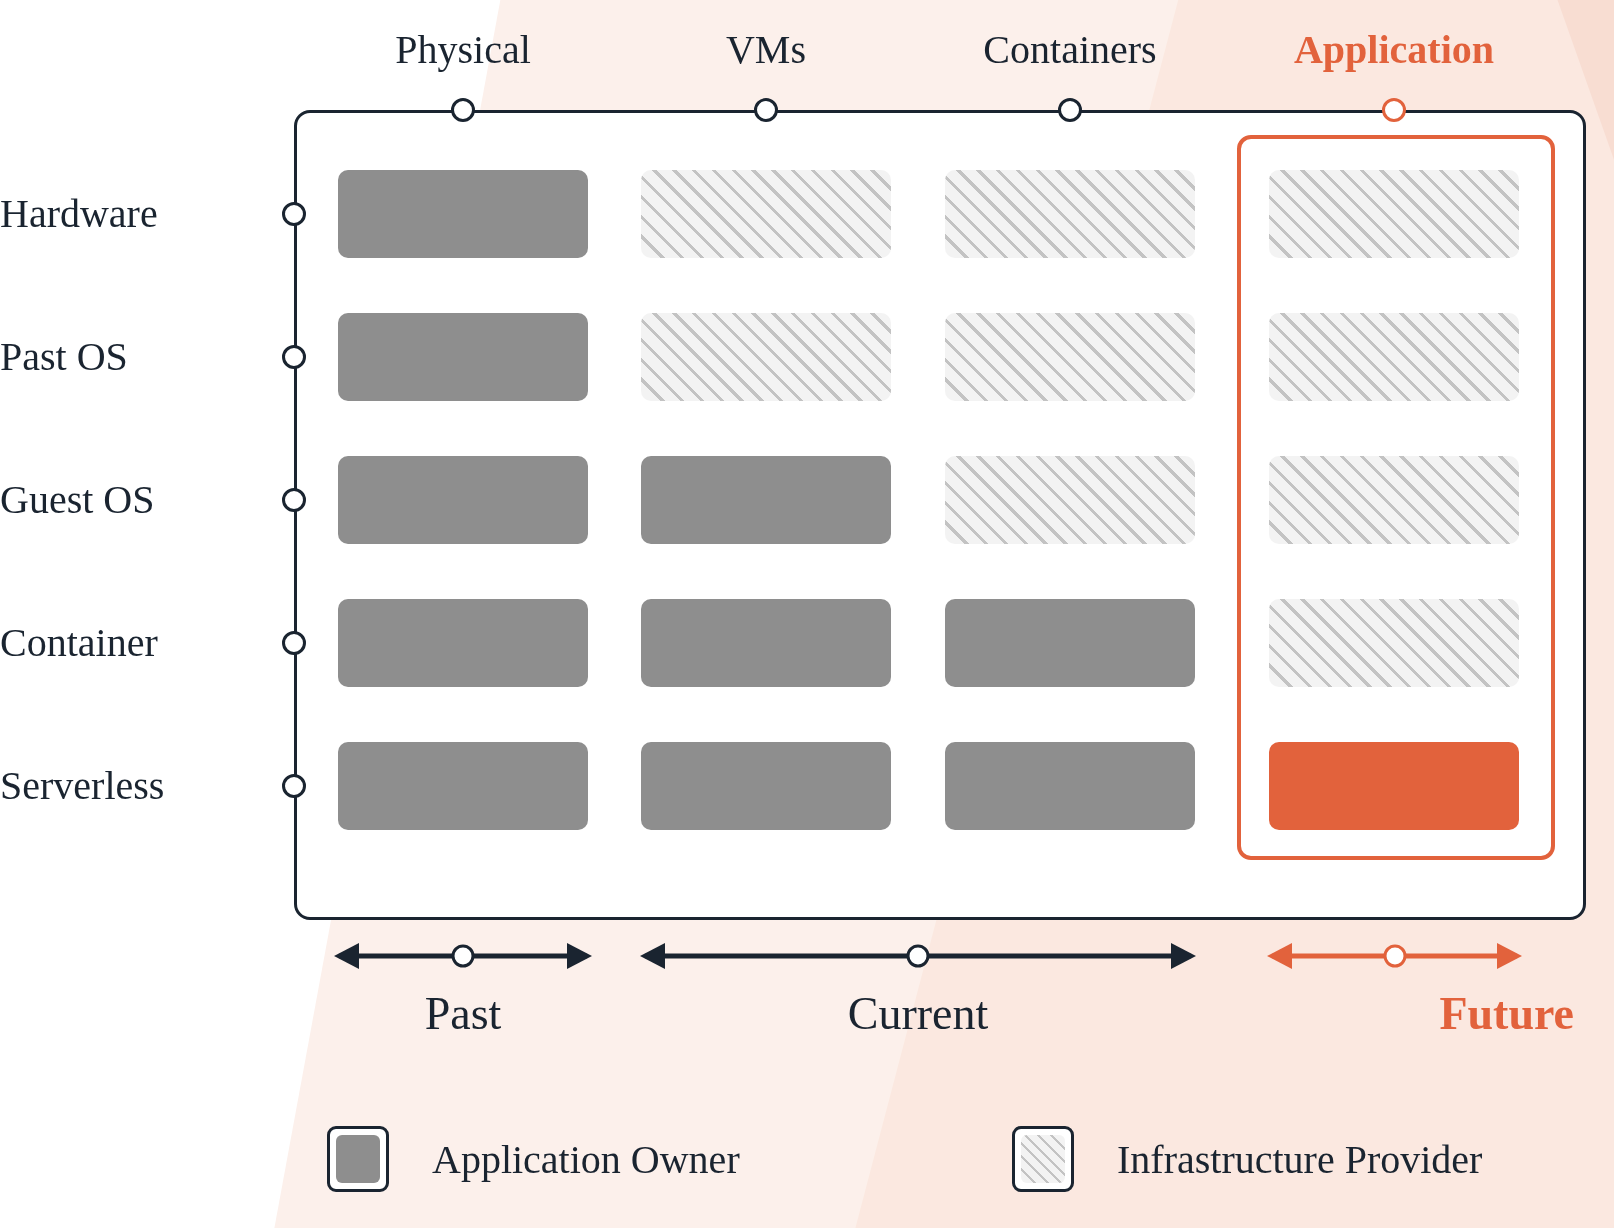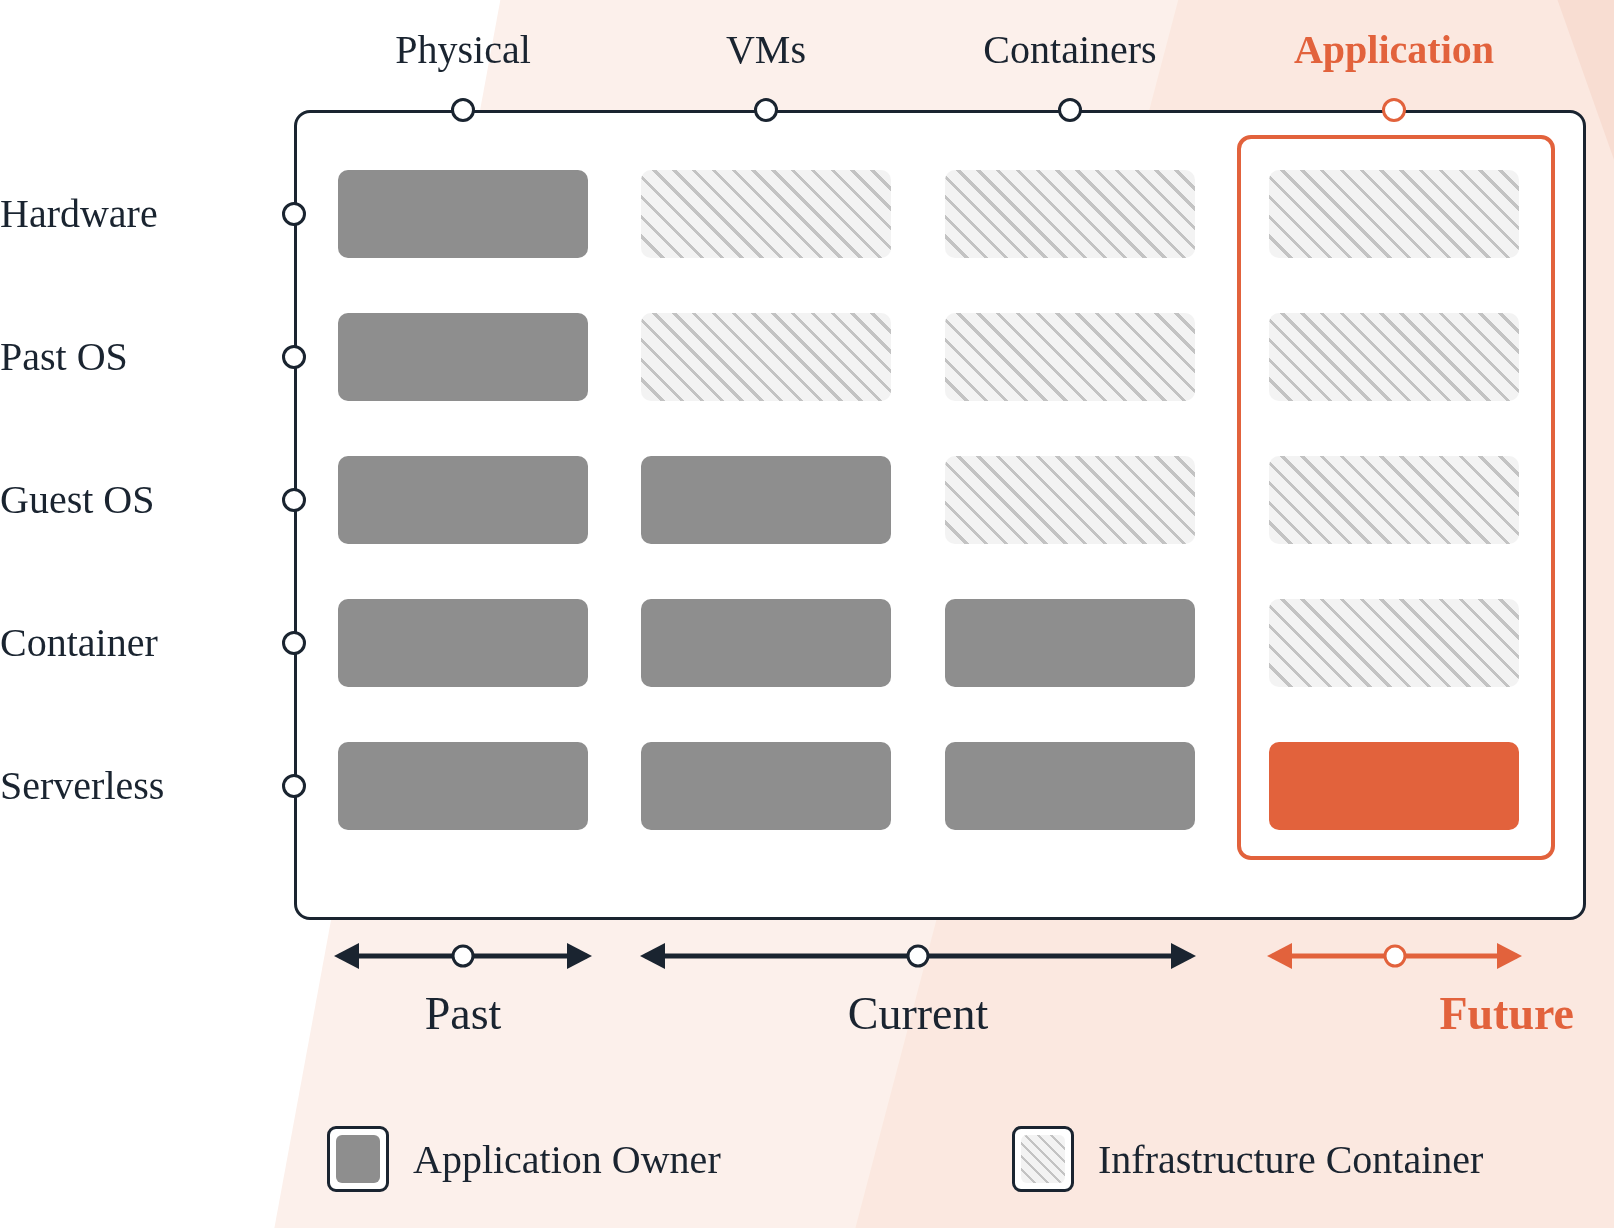--- a/index.html
+++ b/index.html
@@ -65,21 +65,21 @@
   .arrow.accent .ah-left{border-right-color:var(--accent-orange);}
   .arrow.accent .ah-right{border-left-color:var(--accent-orange);}
   .arrow.accent .knob{border-color:var(--accent-orange);}
 
   .axis-label{position:absolute;top:984px;width:360px;height:60px;line-height:60px;
     text-align:center;font-size:46px;color:var(--ink);}
   .axis-label.accent{color:var(--accent-orange);font-weight:700;text-align:right;}
   .al0{left:283px}.al1{left:738px}.al2{left:1214px}
 
   
-  .legend-item{position:absolute;top:1126px;display:flex;align-items:center;gap:24px;}
+  .legend-item{position:absolute;top:1126px;display:flex;align-items:center;gap:43px;}
   .li0{left:327px}.li1{left:1012px}
   .swatch{width:44px;height:48px;padding:6px;border:3px solid var(--ink);
     border-radius:9px;background:#fff;}
   .swatch-fill{width:100%;height:100%;border-radius:6px;}
   .swatch-fill.owner{background:var(--owner-gray);}
   .swatch-fill.provider{background-color:var(--hatch-bg);
     background-image:repeating-linear-gradient(45deg,var(--hatch-line) 0 2px,transparent 2px 9px);}
   .legend-label{font-size:40px;color:var(--ink);white-space:nowrap;}
 </style>
 </head>
@@ -170,16 +170,16 @@
       <div class="legend-item li0">
         <div class="swatch">
           <div class="swatch-fill owner"></div>
         </div>
         <div class="legend-label">Application Owner</div>
       </div>
       <div class="legend-item li1">
         <div class="swatch">
           <div class="swatch-fill provider"></div>
         </div>
-        <div class="legend-label">Infrastructure Container</div>
+        <div class="legend-label">Infrastructure Provider</div>
       </div>
     </div>
 </div>
 
 </body></html>

